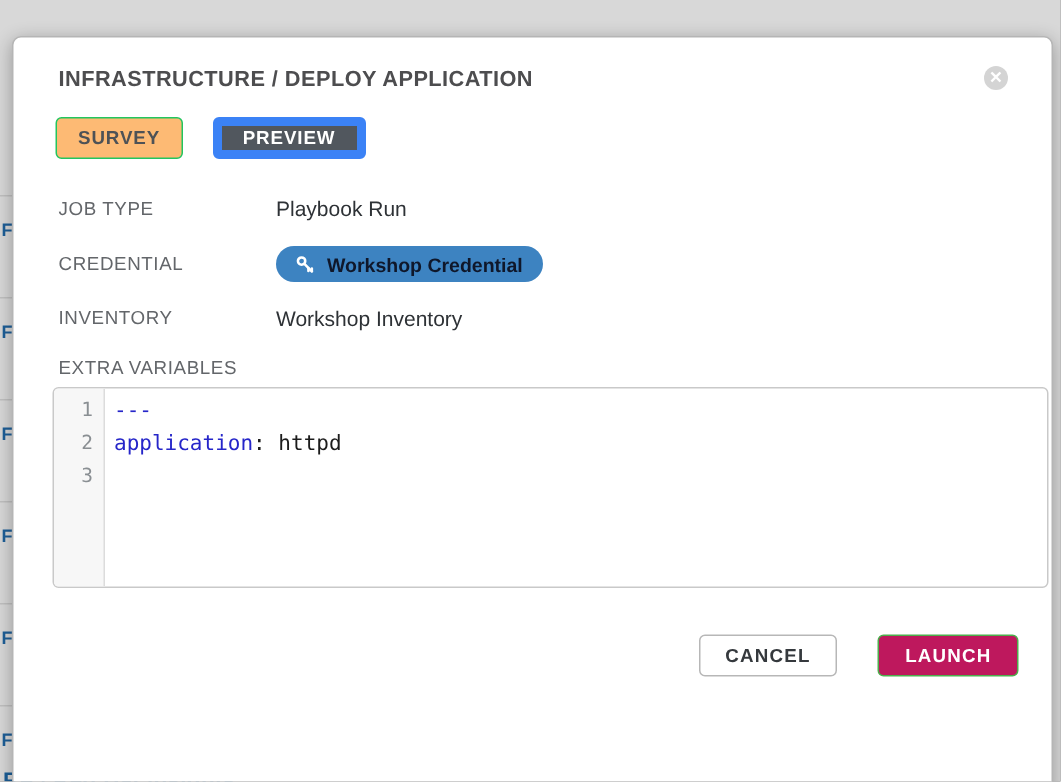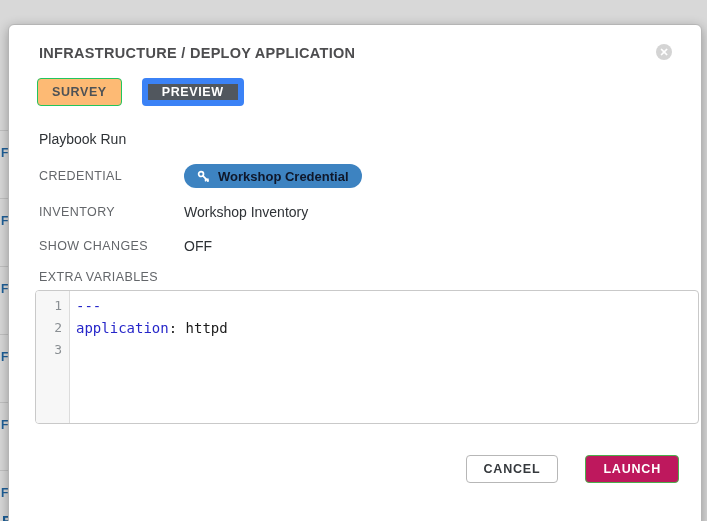--- a/index.html
+++ b/index.html
@@ -144,20 +144,21 @@
     </div>
 
     <div class="tabs">
       <button class="tab tab-inactive">SURVEY</button>
       <button class="tab tab-active">PREVIEW</button>
     </div>
 
     <div class="fields">
 
       <div class="field-row row-jobtype">
+        <div class="field-label">JOB TYPE</div>
         <div class="field-value">Playbook Run</div>
       </div>
 
       <div class="field-row row-credential">
         <div class="field-label">CREDENTIAL</div>
         <div class="chiclet">
           <span>
             <svg width="13" height="13" viewBox="0 0 16 16">
               <g fill="none" stroke="#ffffff" stroke-width="2.1" stroke-linecap="round">
                 <circle cx="5" cy="5" r="3"></circle>
@@ -170,24 +171,20 @@
           <span>Workshop Credential</span>
         </div>
       </div>
 
       <div class="field-row row-inventory">
         <div class="field-label">INVENTORY</div>
         <div class="field-value">Workshop Inventory</div>
       </div>
 
 
-      <div class="field-row row-showchanges">
-        <div class="field-label">SHOW CHANGES</div>
-        <div class="field-value">OFF</div>
-      </div>
 
     </div>
 
     <div class="ev-label">EXTRA VARIABLES</div>
 
     <div class="editor">
       <div class="gutter">
         <div>1</div>
         <div>2</div>
         <div>3</div>

